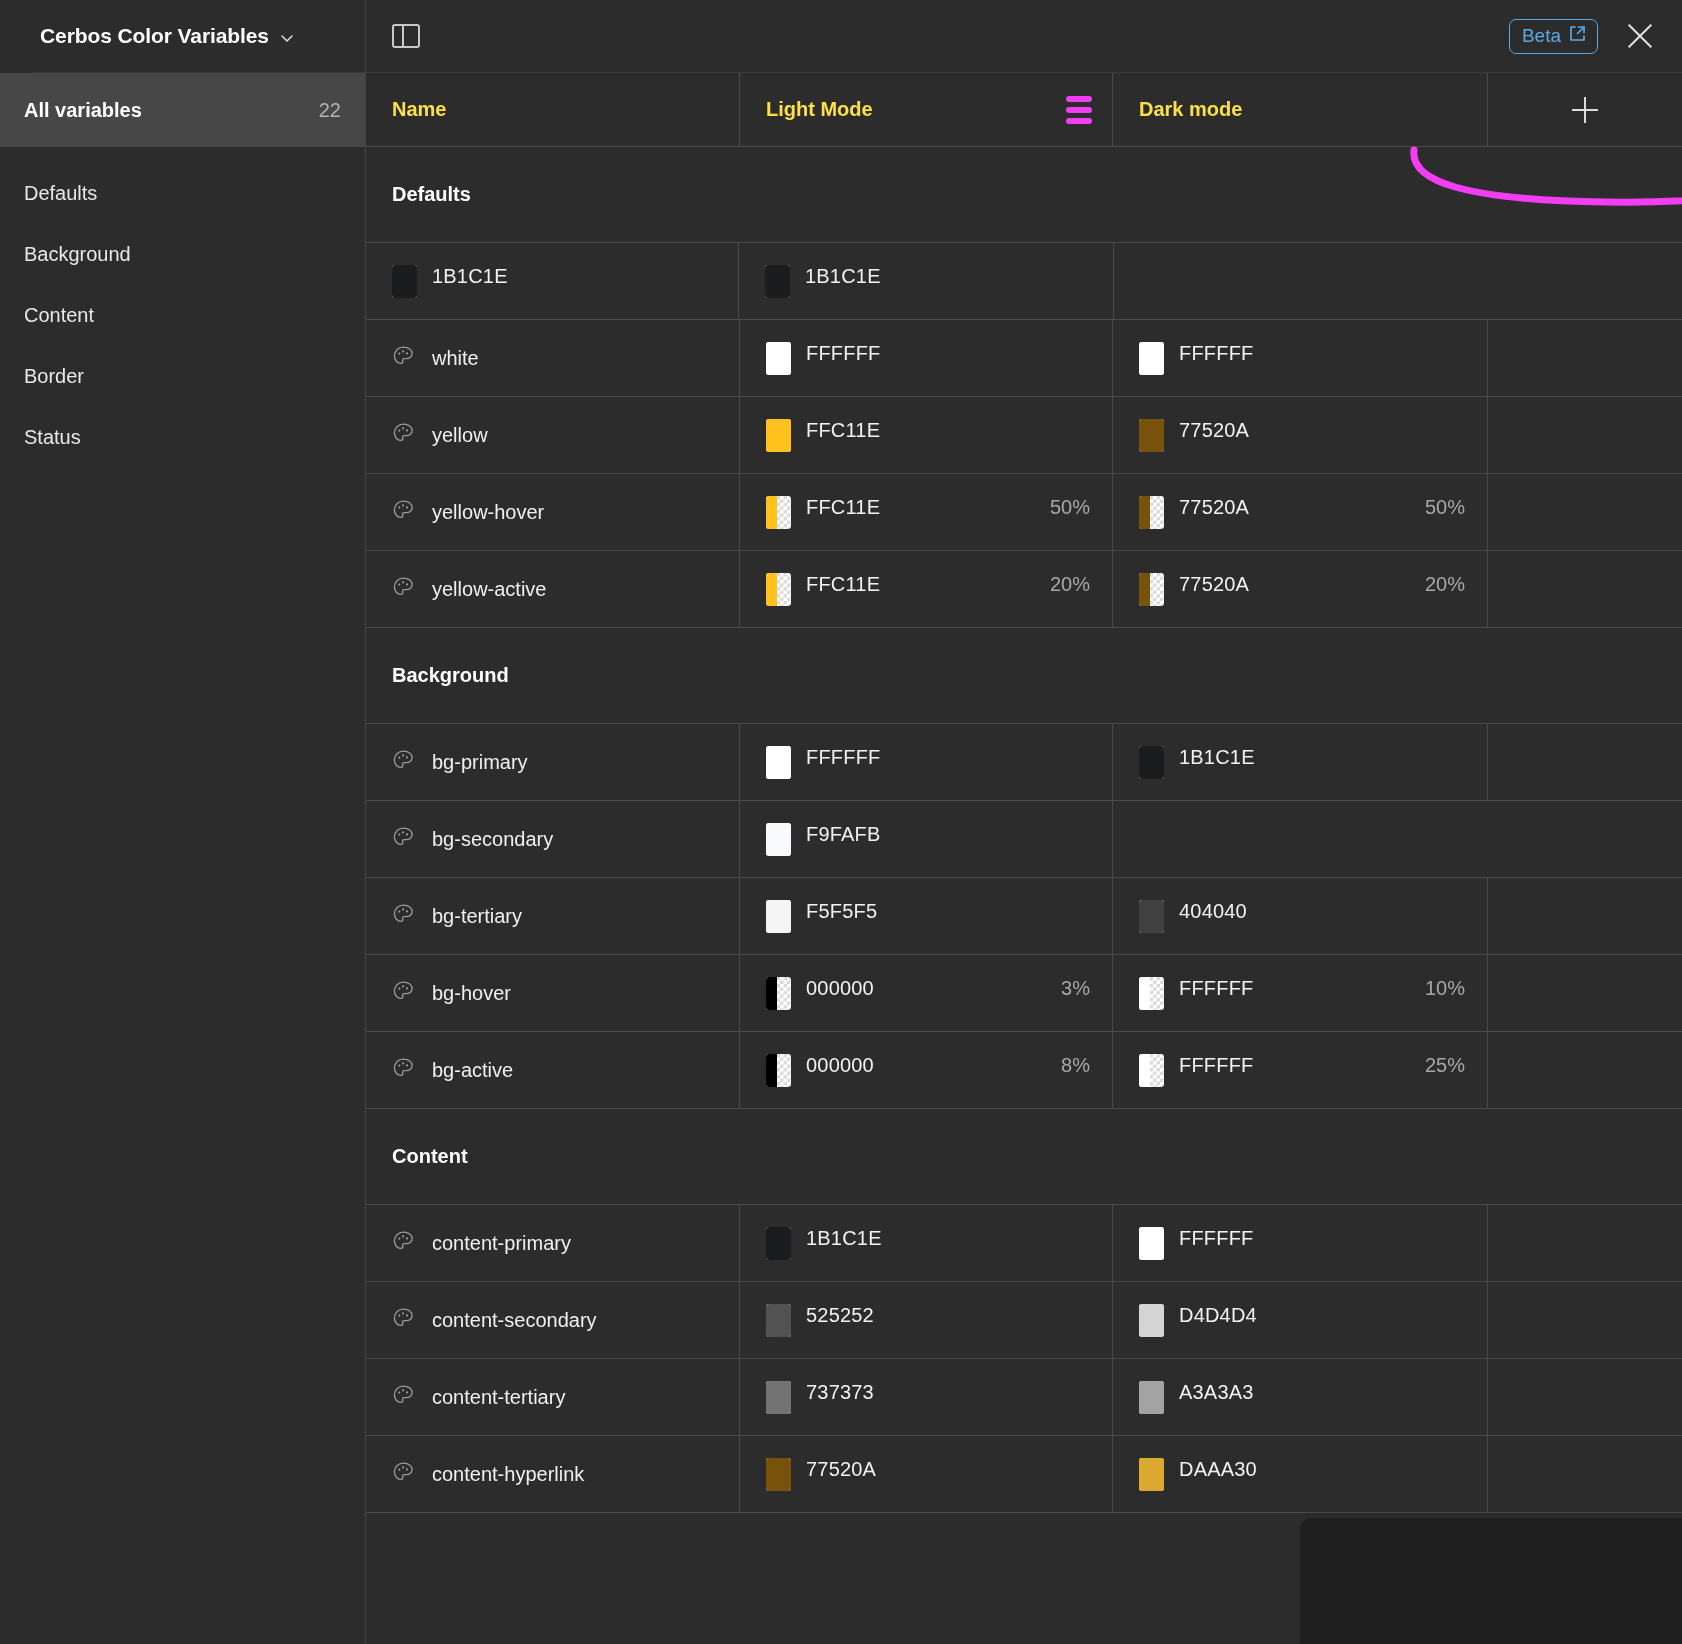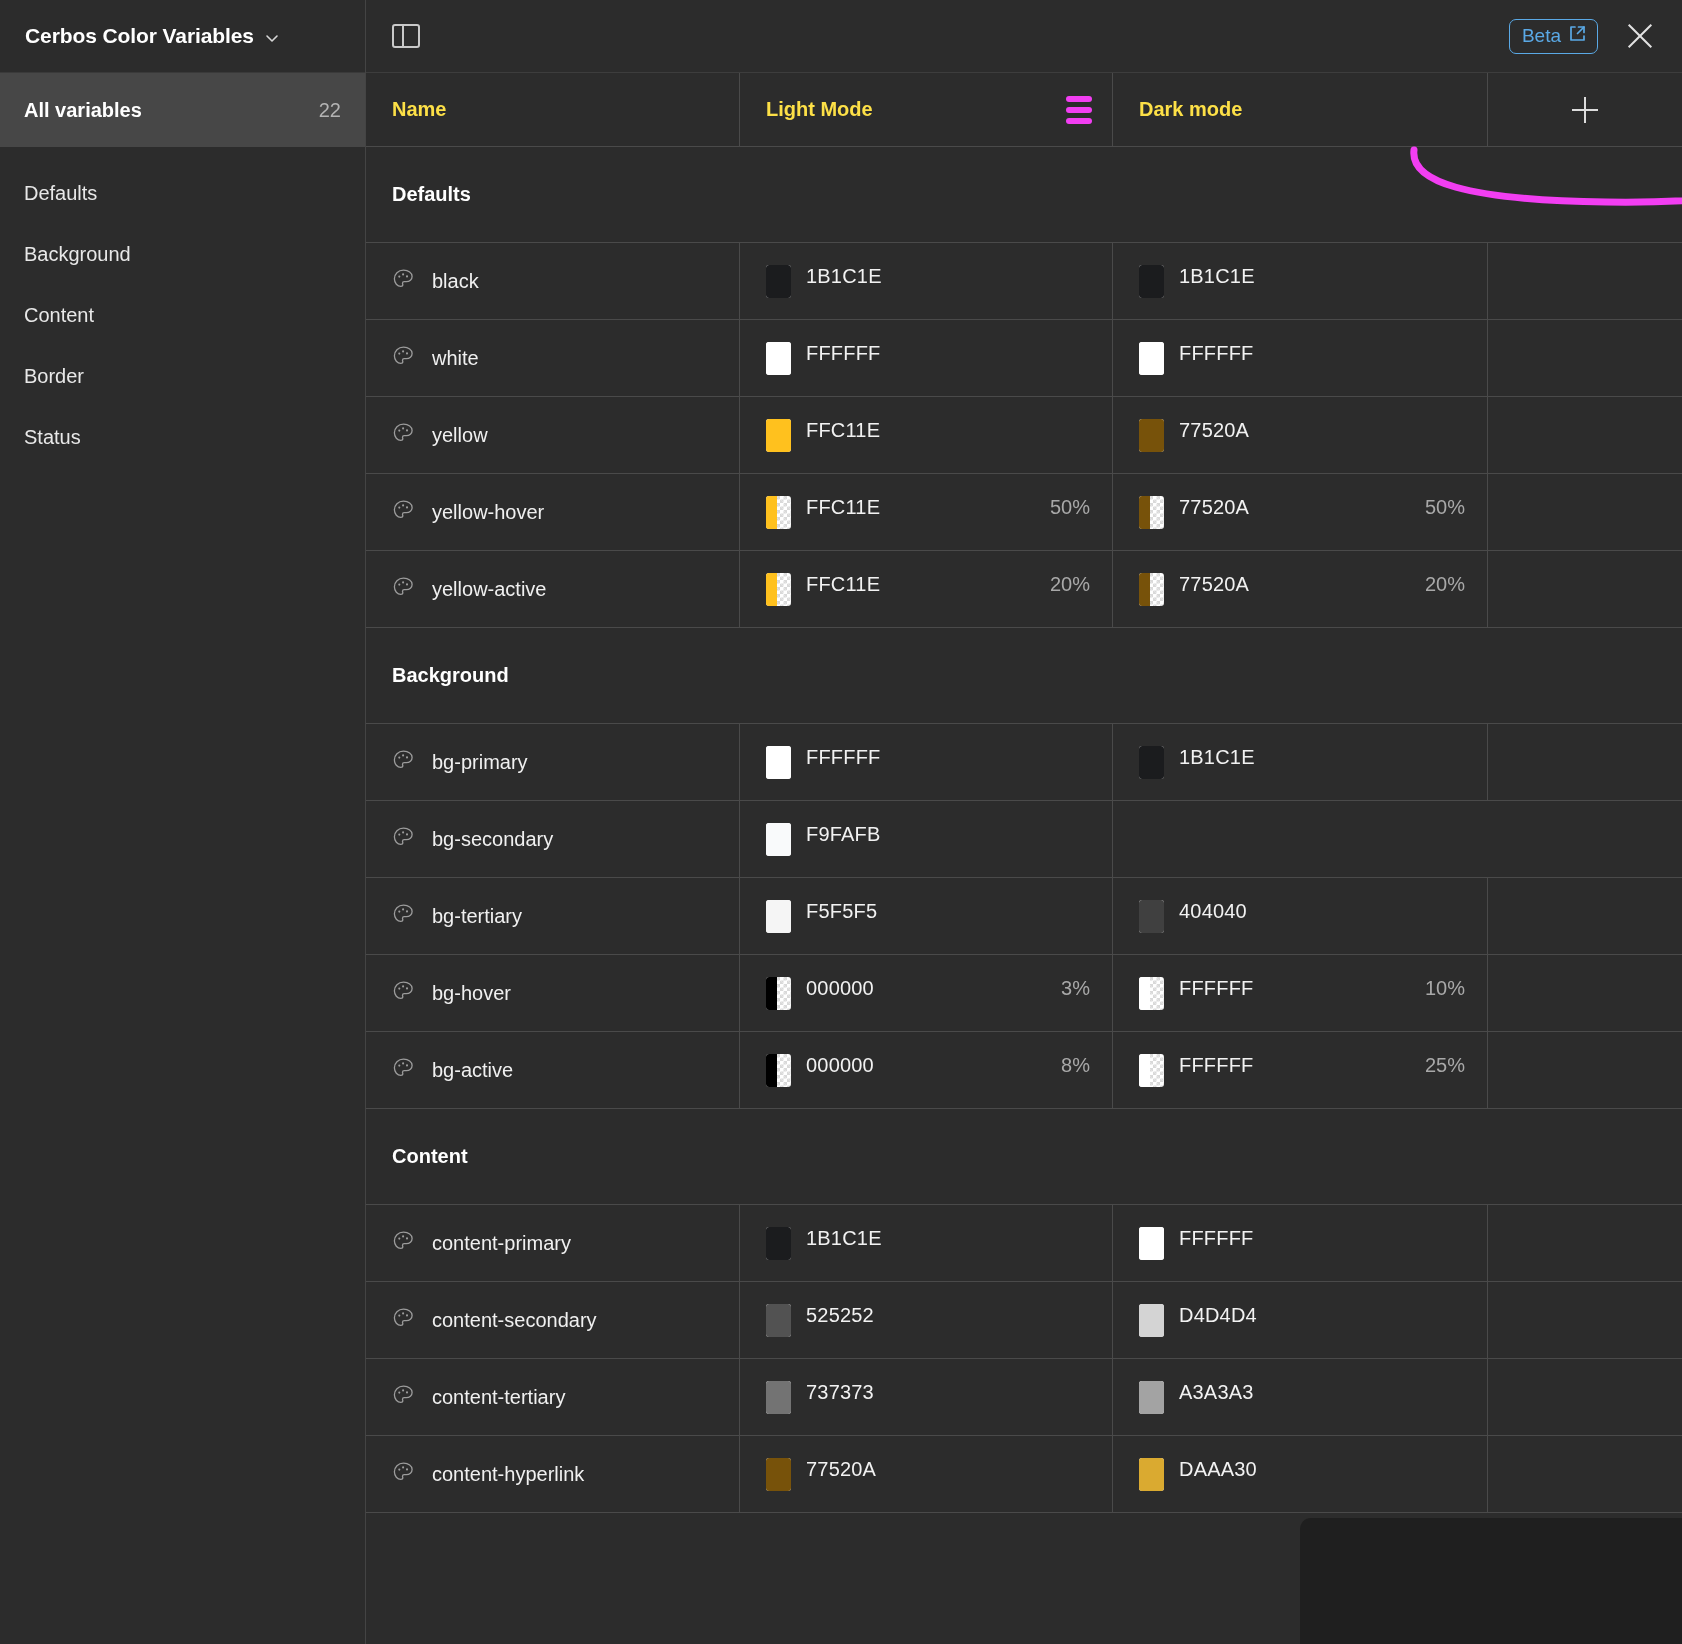--- a/index.html
+++ b/index.html
@@ -15,22 +15,23 @@
   #sidebar {
     width: 366px; height: 1644px;
     background: #2c2c2c;
     border-right: 1px solid #444444;
     flex: 0 0 366px;
     position: relative;
   }
   .side-header {
     height: 73px;
     display: flex; align-items: center;
-    padding: 0 25px;
+    padding: 0 8px;
     border-bottom: 1px solid #3a3a3a;
+    margin-left: 32px;
   }
   .side-title {
     font-size: 21px; font-weight: bold; color: #ffffff;
     letter-spacing: -0.1px;
   }
   .caret-down {
     margin-left: 11px; width: 14px; height: 14px;
     display: inline-block; position: relative; top: 2px;
   }
   .caret-down svg { display: block; }
@@ -267,29 +268,20 @@
       <div class="th c-add">
         <span class="plus"></span>
       </div>
     </div>
 
     <div class="scroll-body" id="tbody">
         <div class="group-head">
           <span>Defaults</span>
         </div>
         <div class="trow">
-          <div class="td c-name">
-            <span class="pal"><svg width="23" height="23" viewBox="0 0 23 23">
-                <path d="M11.5 2.2 C6.2 2.2 2.4 6 2.4 10.8 c0 4.3 3 7.6 6.4 7.6 1.4 0 2-0.7 2-1.6 0-0.6-0.3-1-0.3-1.6 0-0.9 0.7-1.5 1.7-1.5h2.1c3.3 0 5.8-2.3 5.8-5.3 0-3.6-3.6-6.2-8.6-6.2z" fill="none" stroke="#9c9c9c" stroke-width="1.3"></path>
-                <circle cx="7.3" cy="8.6" r="1.05" fill="#9c9c9c"></circle>
-                <circle cx="11.1" cy="6.4" r="1.05" fill="#9c9c9c"></circle>
-                <circle cx="15.0" cy="8.4" r="1.05" fill="#9c9c9c"></circle>
-              </svg></span>
-            <span class="var-name">black</span>
-          </div>
           <div class="td c-light">
             <div class="swatch-wrap">
               <span class="swatch">
                 <span class="fill" style="background:#1B1C1E;width:100%;"></span>
               </span>
               <span class="hexval">1B1C1E</span>
             </div>
           </div>
           <div class="td c-dark">
             <div class="swatch-wrap">

